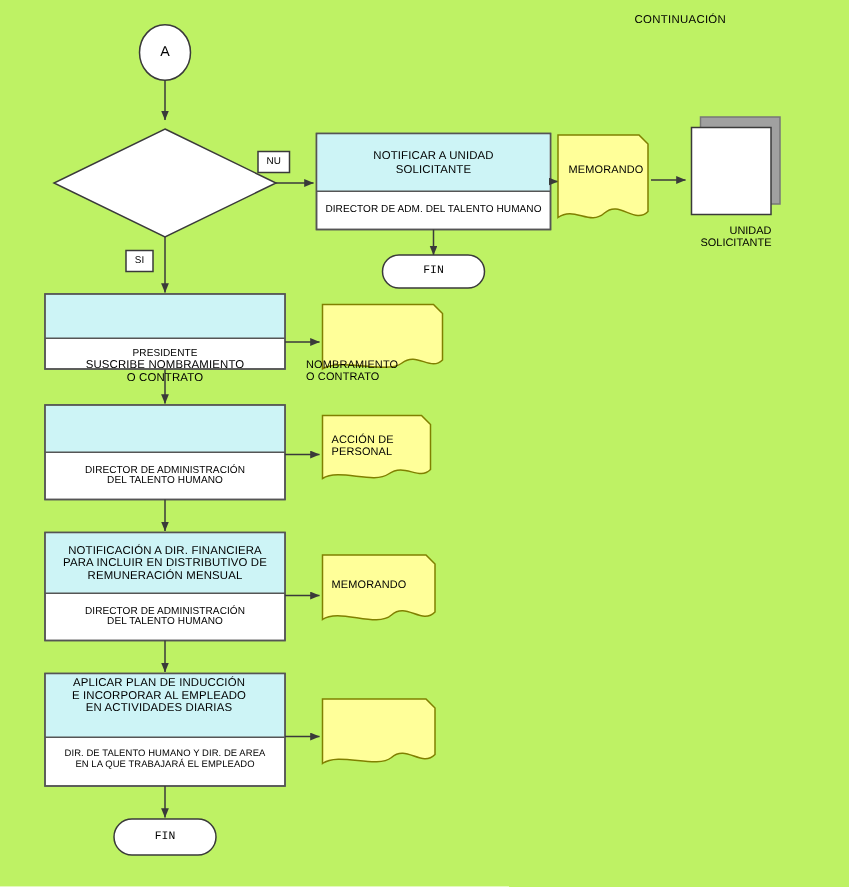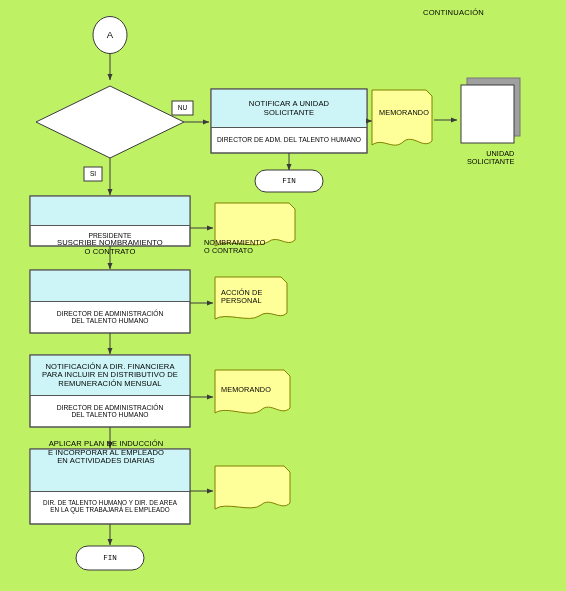--- a/index.html
+++ b/index.html
@@ -206,21 +206,21 @@
 PARA INCLUIR EN DISTRIBUTIVO DE
 REMUNERACIÓN MENSUAL</div>
 
   <div class="node-text t-doc" style="left:221px; top:285px; width:66px; height:24px;">ACCIÓN DE
 PERSONAL</div>
   <div class="node-text t-sub" style="left:32px; top:399px; width:156px; height:24px;">DIRECTOR DE ADMINISTRACIÓN
 DEL TALENTO HUMANO</div>
 
   <div class="node-text t-doc" style="left:221px; top:383px; width:62px; height:14px;">MEMORANDO</div>
 
-  <div class="node-text t-head" style="left:32px; top:436px; width:148px; height:34px;">APLICAR PLAN DE INDUCCIÓN
+  <div class="node-text t-head" style="left:32px; top:447px; width:148px; height:34px;">APLICAR PLAN DE INDUCCIÓN
 E INCORPORAR AL EMPLEADO
 EN ACTIVIDADES DIARIAS</div>
   <div class="node-text t-sub" style="left:31px; top:495px; width:158px; height:22px; font-size:6.3px;">DIR. DE TALENTO HUMANO Y DIR. DE AREA
 EN LA QUE TRABAJARÁ EL EMPLEADO</div>
 
 
   <div class="node-text t-term" style="left:76px; top:548px; width:68px; height:20px;">FIN</div>
 
 </div>
 

